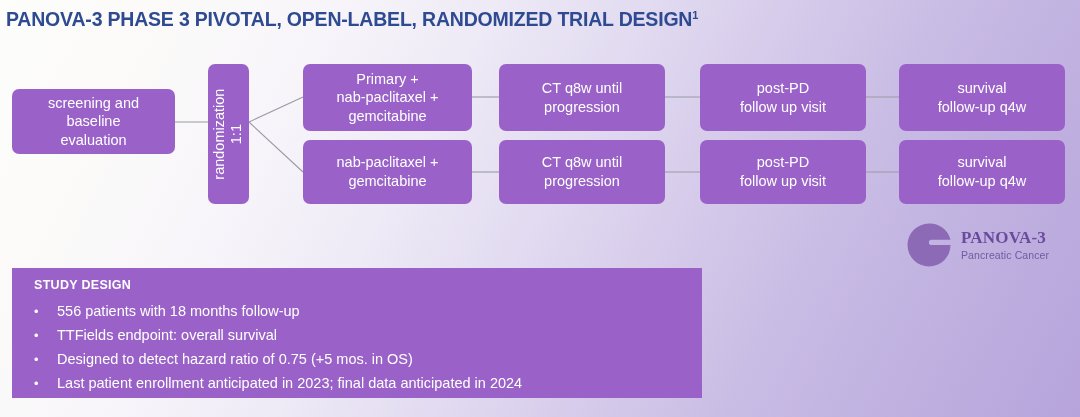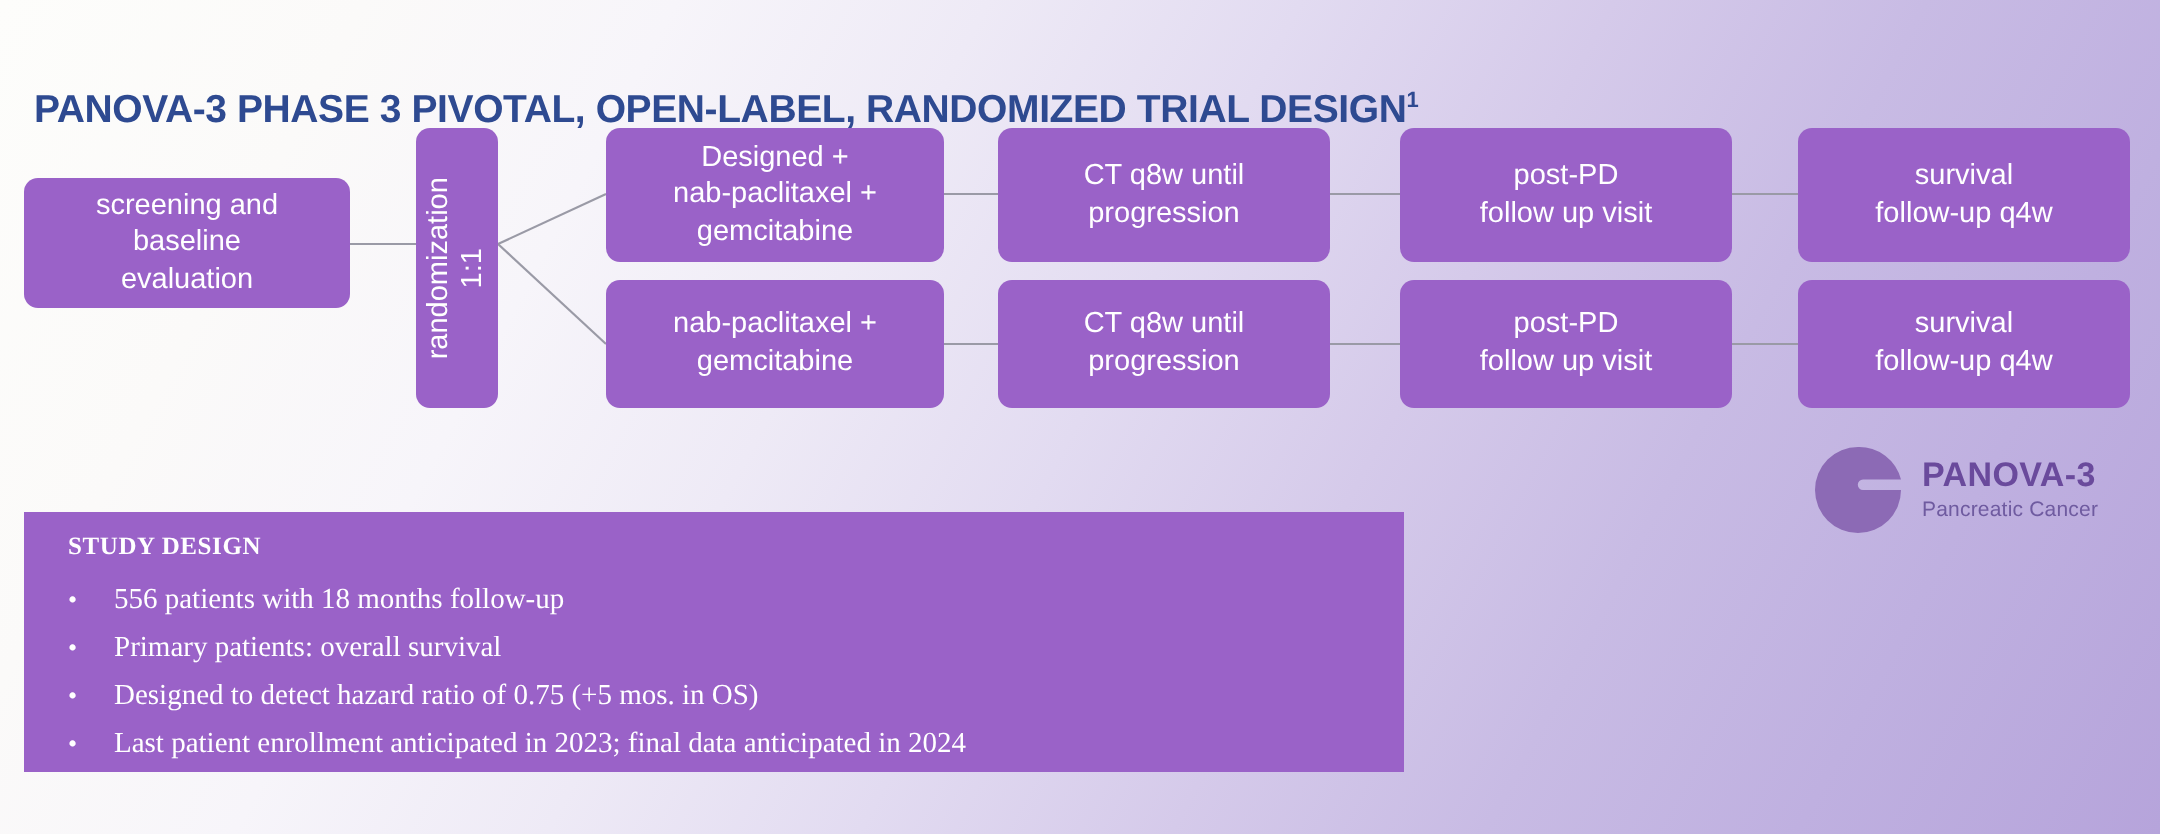--- a/index.html
+++ b/index.html
@@ -28,28 +28,27 @@
         #d5caea 62%,
         #c8bbe4 74%,
         #bfb0e0 86%,
         #b6a4db 100%);
     overflow: hidden;
   }
 
   
   #title {
     position: absolute;
-    left: 17px;
+    left: 6px;
     top: 8px;
     font-size: 19.5px;
     font-weight: bold;
     letter-spacing: -0.2px;
     color: #2e4a91;
     white-space: nowrap;
-    margin-top: 36px;
   }
   #title .sup {
     font-size: 11px;
     vertical-align: super;
     font-weight: bold;
   }
 
   
   #flow {
     position: absolute;
@@ -141,40 +140,40 @@
   }
   #logo-text {
     margin-left: 9px;
     line-height: 1.1;
   }
   #logo-title {
     font-size: 17px;
     font-weight: bold;
     color: #6a4a9c;
     letter-spacing: 0.2px;
+    font-family: Liberation Serif, serif;
   }
   #logo-sub {
     font-size: 10.5px;
     color: #6f5ba0;
     margin-top: 2px;
     letter-spacing: 0.1px;
   }
 
   
   #panel {
     position: absolute;
     left: 12px;
-    top: 256px;
+    top: 268px;
     width: 690px;
     height: 130px;
     background: #9a62c8;
     color: #ffffff;
     box-sizing: border-box;
     padding: 10px 0 0 22px;
-    font-family: Liberation Serif, serif;
   }
   #panel-heading {
     font-size: 12.5px;
     font-weight: bold;
     letter-spacing: 0.3px;
     margin-bottom: 7px;
   }
   .bullet-row {
     display: flex;
     align-items: baseline;
@@ -227,21 +226,21 @@
 
   <div class="node" id="node-randomization">
     <span class="rot">
       <span>randomization</span>
       <span>1:1</span>
     </span>
   </div>
 
   <div class="node" id="node-armA-tx">
     <span class="lines">
-      <span>Designed +</span>
+      <span>Primary +</span>
       <span>nab-paclitaxel +</span>
       <span>gemcitabine</span>
     </span>
   </div>
 
   <div class="node" id="node-armB-tx">
     <span class="lines">
       <span>nab-paclitaxel +</span>
       <span>gemcitabine</span>
     </span>
@@ -303,21 +302,21 @@
 
   <div id="panel">
     <div id="panel-heading">STUDY DESIGN</div>
 
     <div class="bullet-row">
       <span class="bullet-dot">•</span>
       <span class="bullet-text">556 patients with 18 months follow-up</span>
     </div>
     <div class="bullet-row">
       <span class="bullet-dot">•</span>
-      <span class="bullet-text">Primary patients: overall survival</span>
+      <span class="bullet-text">TTFields endpoint: overall survival</span>
     </div>
     <div class="bullet-row">
       <span class="bullet-dot">•</span>
       <span class="bullet-text">Designed to detect hazard ratio of 0.75 (+5 mos. in OS)</span>
     </div>
     <div class="bullet-row">
       <span class="bullet-dot">•</span>
       <span class="bullet-text">Last patient enrollment anticipated in 2023; final data anticipated in 2024</span>
     </div>
   </div>

